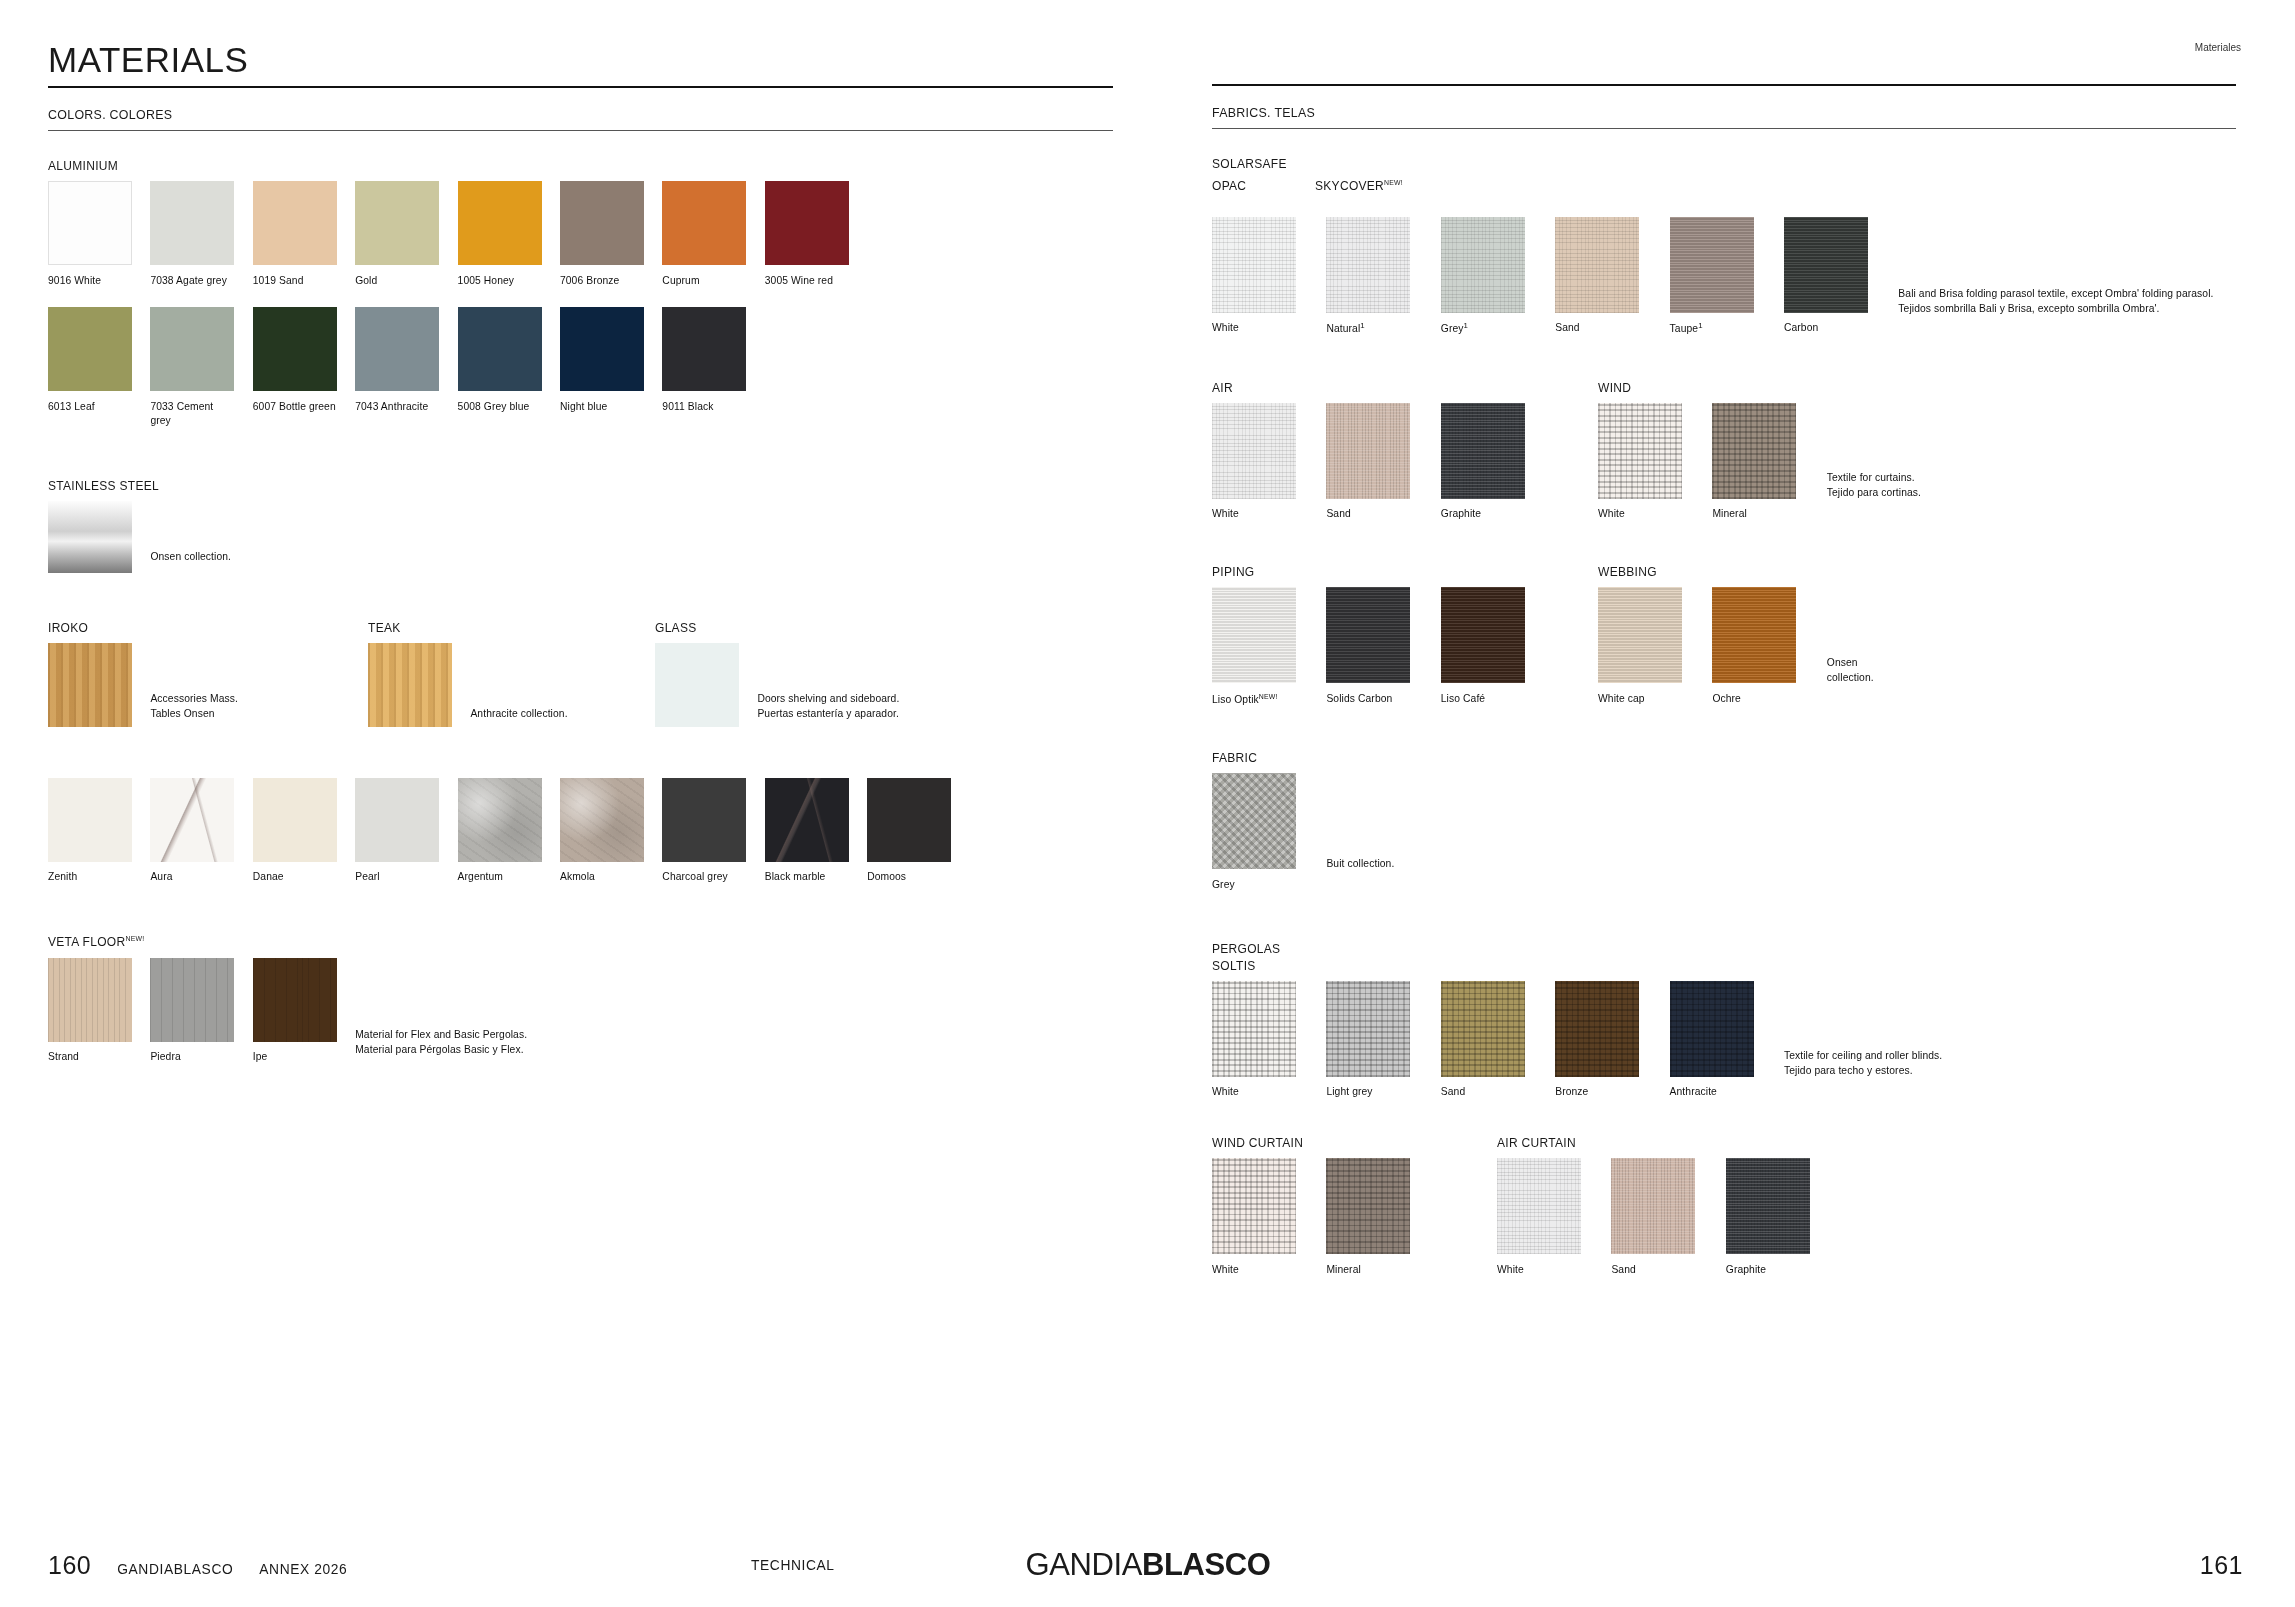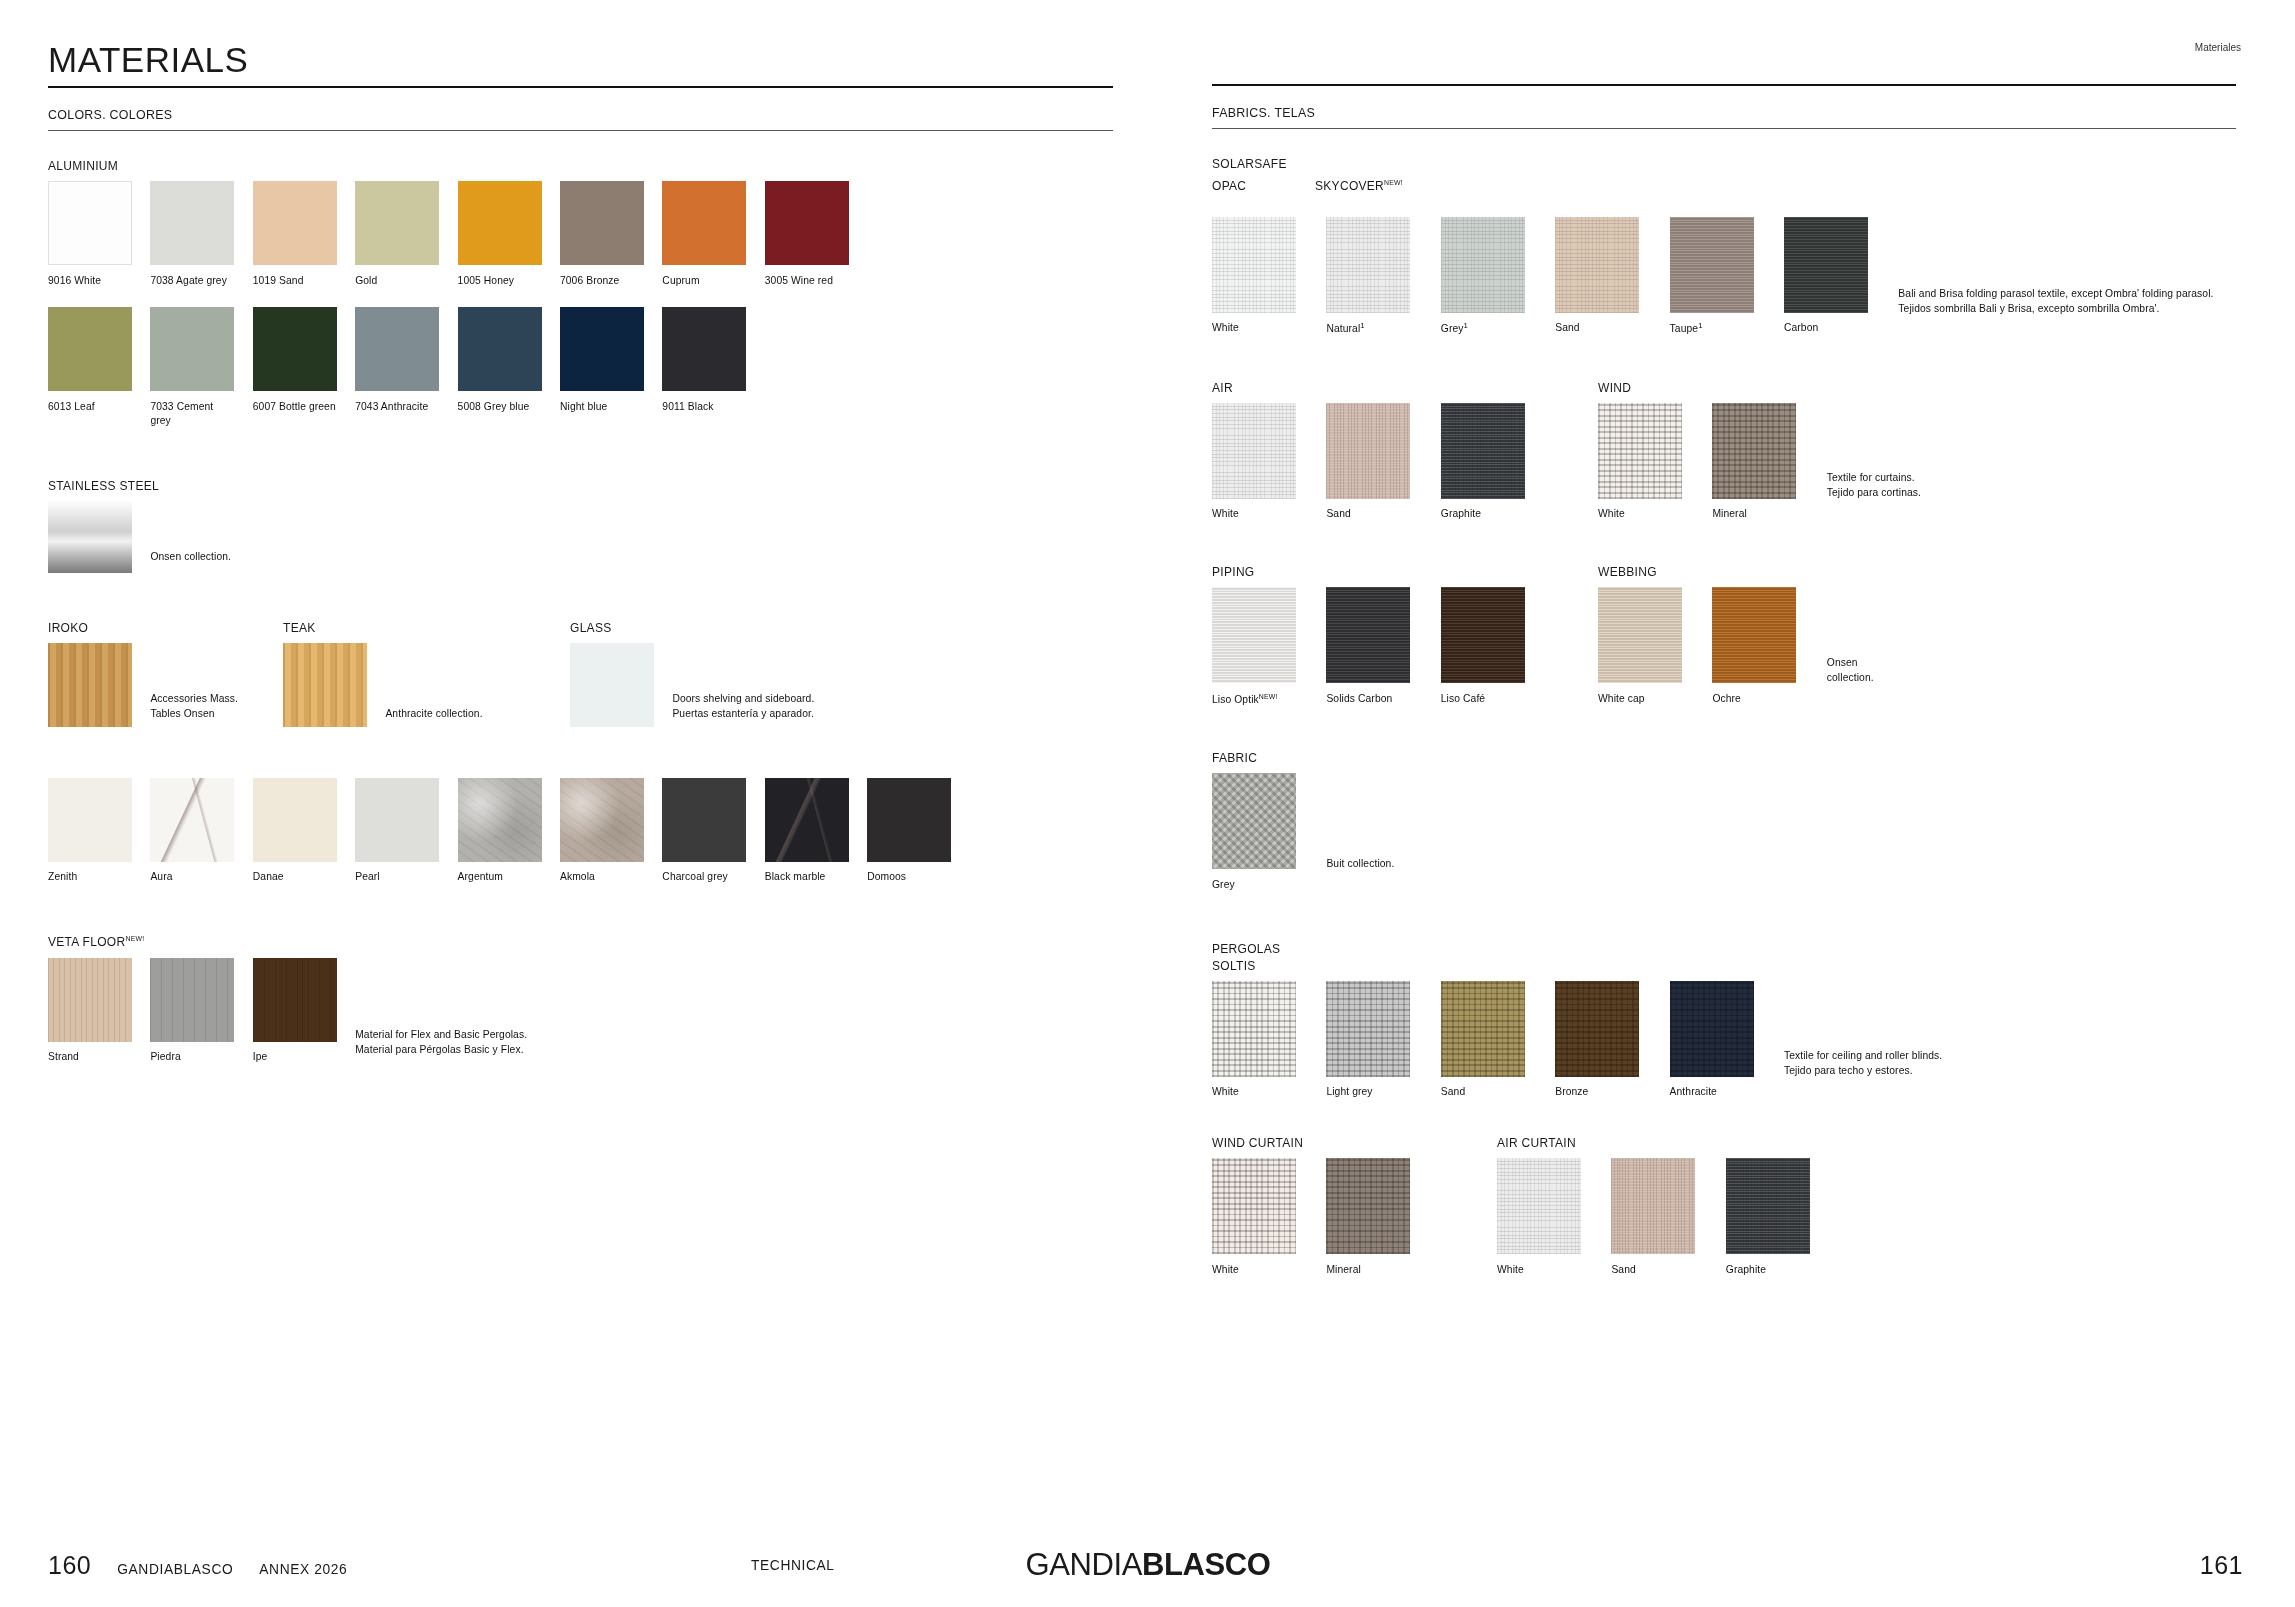--- a/index.html
+++ b/index.html
@@ -214,21 +214,21 @@
       <div class="sw-row">
         <div class="sw">
           <span class="chip tex-steel" style="height:72px"></span>
         </div>
         <div class="note note-mid" style="margin-bottom:0;margin-top:42px">Onsen collection.</div>
       </div>
     </div>
 
     <div class="group" style="margin-top:48px">
       <div style="display:flex;">
-        <div style="width:235px">
+        <div style="width:320px">
           <div class="group-label">IROKO</div>
           <div class="sw-row">
             <div class="sw">
                 <span class="chip tex-wood" style="background-color:#cb9953"></span>
               </div>
             <div class="note">Accessories Mass.
 Tables Onsen</div>
           </div>
         </div>
         <div style="width:287px">

